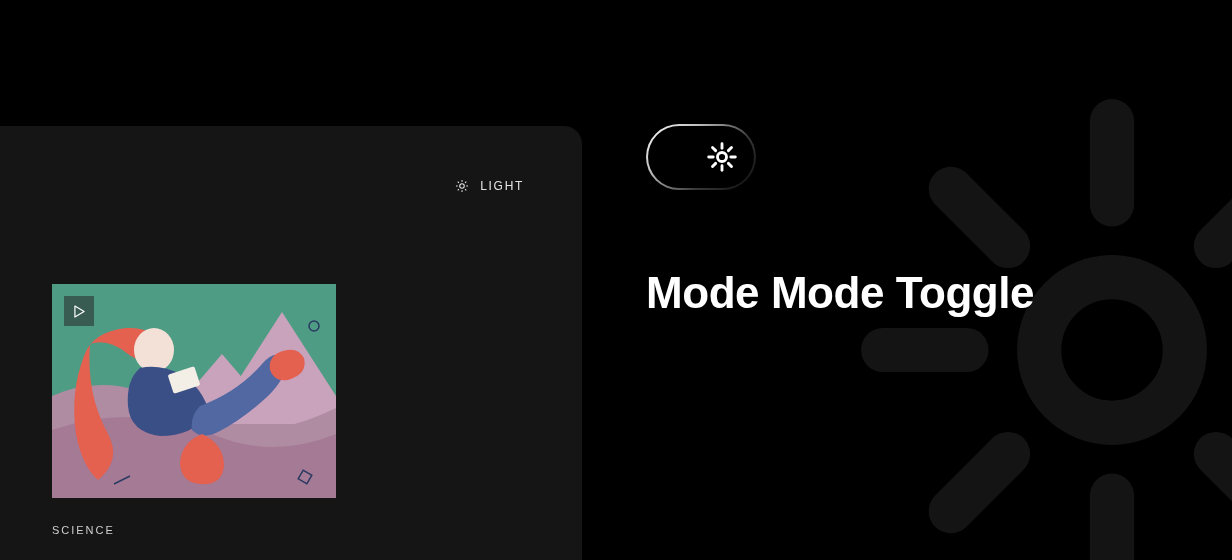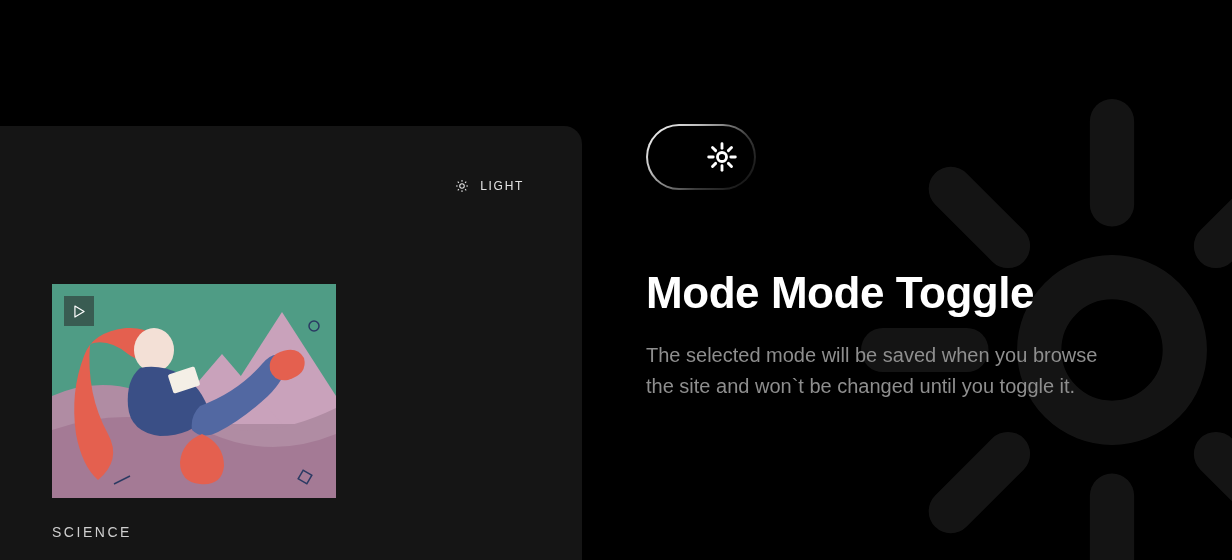--- a/index.html
+++ b/index.html
@@ -62,21 +62,21 @@
     display: flex;
     align-items: center;
     justify-content: center;
   }
   .play svg { width: 11px; height: 13px; }
 
   .cat-label {
     position: absolute;
     left: 52px;
     top: 398px;
-    font-size: 14px;
+    font-size: 11px;
     color: #cfcfcf;
     letter-spacing: 0.18em;
     font-weight: 500;
   }
 
   
   .right {
     position: absolute;
     left: 646px;
     top: 124px;
@@ -210,16 +210,15 @@
             <line x1="18.2" y1="12" x2="21.4" y2="12"></line>
             <line x1="5.3" y1="5.3" x2="7.5" y2="7.5"></line>
             <line x1="16.5" y1="16.5" x2="18.7" y2="18.7"></line>
             <line x1="18.7" y1="5.3" x2="16.5" y2="7.5"></line>
             <line x1="7.5" y1="16.5" x2="5.3" y2="18.7"></line>
           </g>
         </svg>
       </div>
     </div>
     <h2 class="heading">Mode Mode Toggle</h2>
-    <p class="desc">The selected mode will be saved when you browse the site and won`t be changed until you toggle it.</p>
   </div>
 
 </div>
 
 </body></html>

